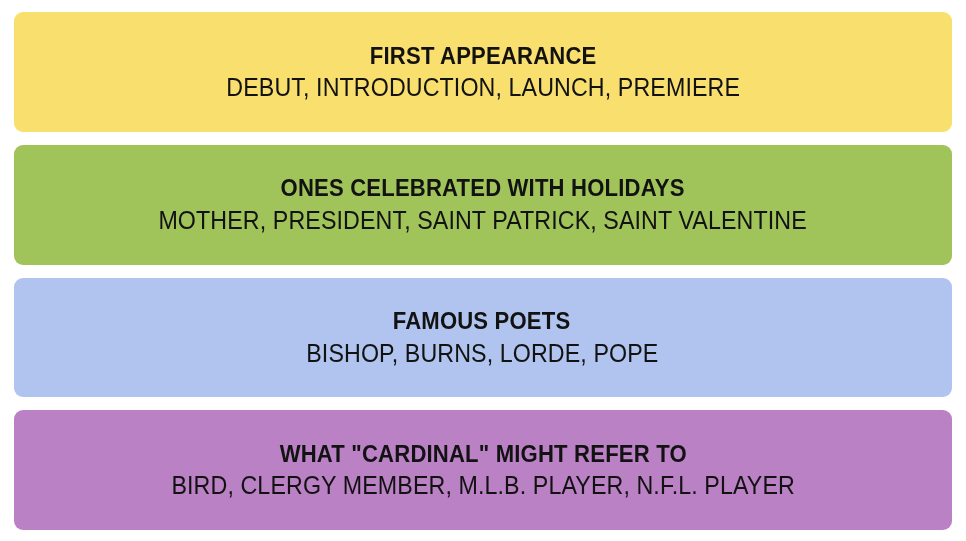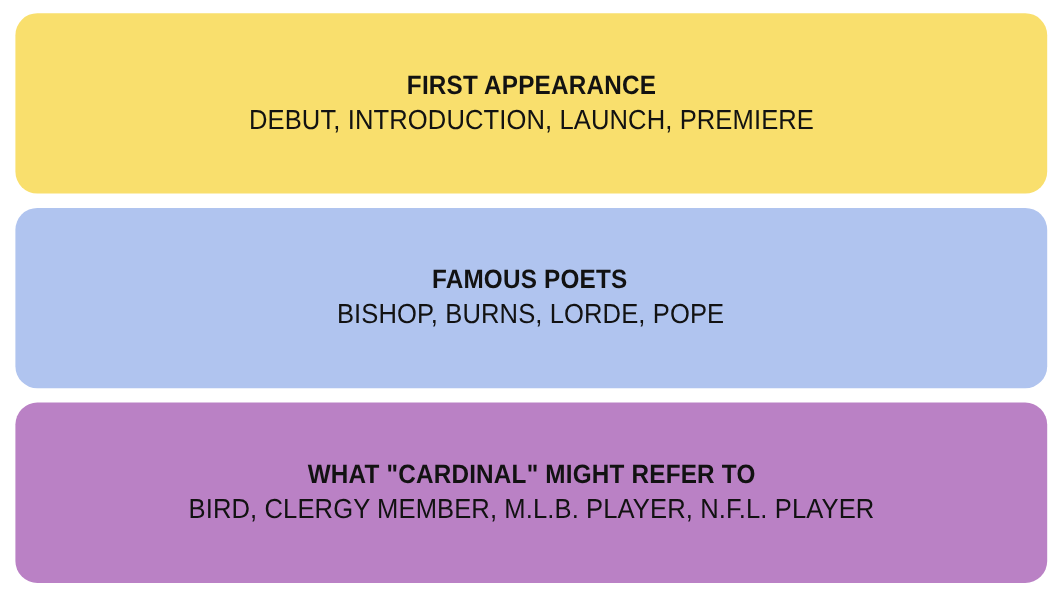--- a/index.html
+++ b/index.html
@@ -24,21 +24,21 @@
     flex-direction: column;
     justify-content: flex-start;
     gap: 13px;
     background: #FFFFFF;
   }
 
   .category-card {
     box-sizing: border-box;
     flex: 1 1 0;
     min-height: 0;
-    border-radius: 20px;
+    border-radius: 9px;
     display: flex;
     flex-direction: column;
     align-items: center;
     justify-content: center;
     text-align: center;
     padding: 4px 10px;
     overflow: hidden;
   }
 
   .card-title {
@@ -69,20 +69,24 @@
 </head>
 <body style="background-color: rgb(255, 255, 255);">
 
 <div class="board">
 
   <div class="category-card" style="background-color: rgb(249, 223, 109);">
     <div class="card-title" style="color: rgb(18, 18, 18);">FIRST APPEARANCE</div>
     <div class="card-members" style="color: rgb(18, 18, 18);">DEBUT, INTRODUCTION, LAUNCH, PREMIERE</div>
   </div>
 
+  <div class="category-card" style="background-color: rgb(160, 195, 90);">
+    <div class="card-title" style="color: rgb(18, 18, 18);">ONES CELEBRATED WITH HOLIDAYS</div>
+    <div class="card-members" style="color: rgb(18, 18, 18);">MOTHER, PRESIDENT, SAINT PATRICK, SAINT VALENTINE</div>
+  </div>
 
   <div class="category-card" style="background-color: rgb(176, 196, 239); padding-left: 8px;">
     <div class="card-title" style="color: rgb(18, 18, 18);">FAMOUS POETS</div>
     <div class="card-members" style="color: rgb(18, 18, 18);">BISHOP, BURNS, LORDE, POPE</div>
   </div>
 
   <div class="category-card" style="background-color: rgb(186, 129, 197);">
     <div class="card-title" style="color: rgb(18, 18, 18);">WHAT "CARDINAL" MIGHT REFER TO</div>
     <div class="card-members" style="color: rgb(18, 18, 18);">BIRD, CLERGY MEMBER, M.L.B. PLAYER, N.F.L. PLAYER</div>
   </div>

